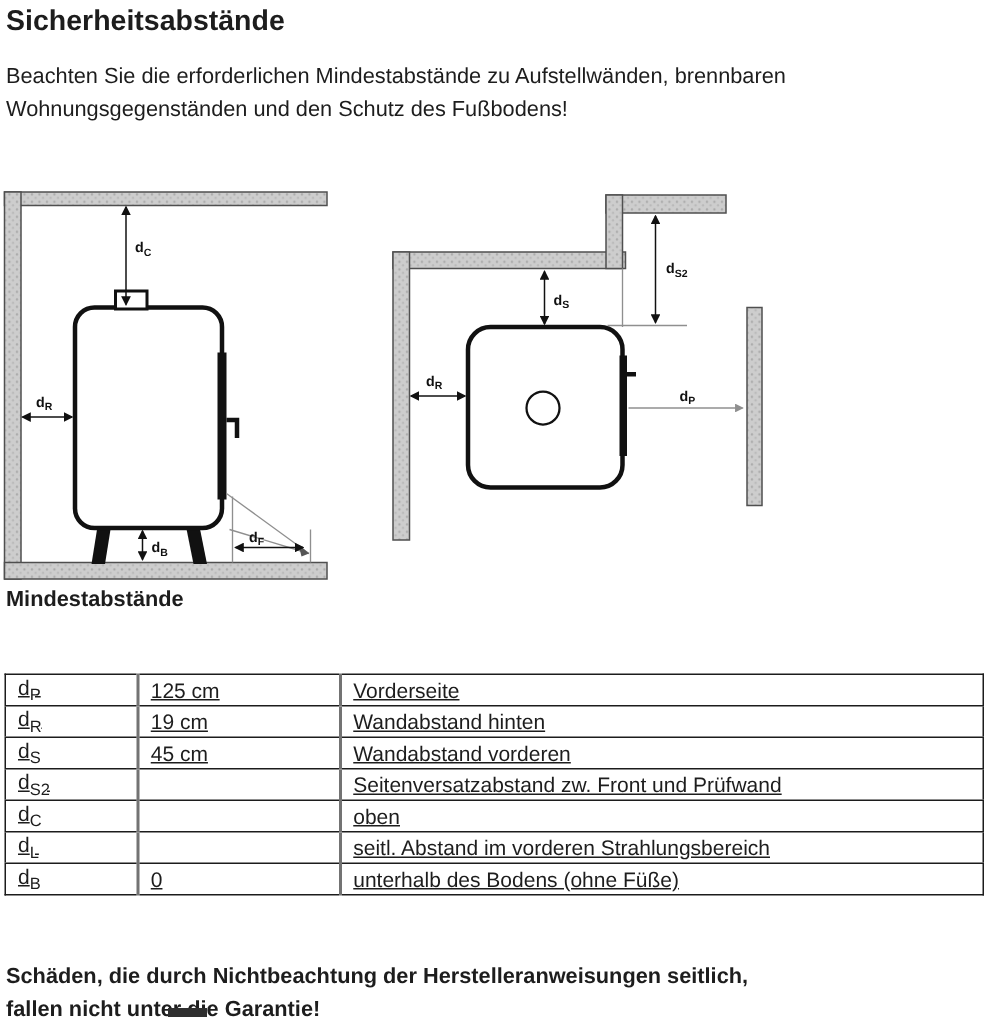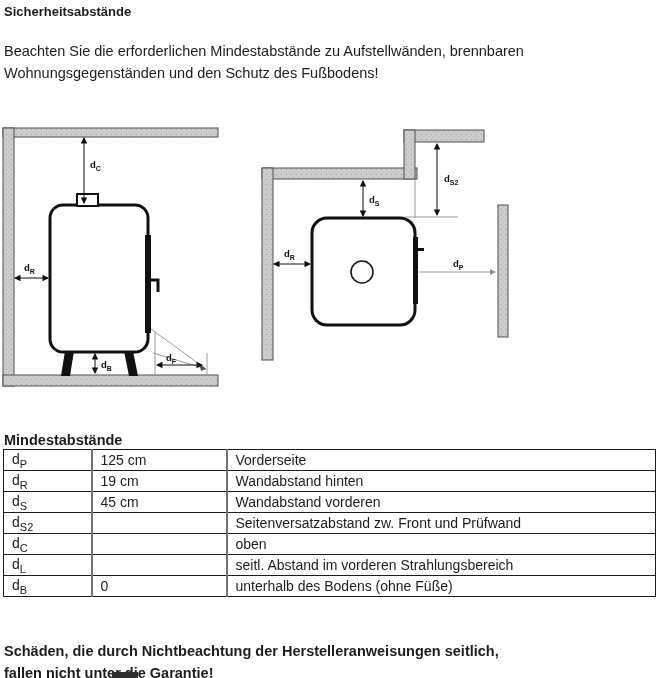--- a/index.html
+++ b/index.html
@@ -2,31 +2,31 @@
 <html><head>
 <meta charset="utf-8">
 <style>
   html,body { margin:0; padding:0; }
   body {
     width:661px; height:678px; position:relative; overflow:hidden;
     background:#ffffff; color:#1d1d1d;
     font-family:"Liberation Sans", sans-serif;
   }
   .abs { position:absolute; }
-  .doc-title { left:4px; top:4px; font-size:13px; font-weight:bold; }
+  .doc-title { left:4px; top:4px; font-size:19px; font-weight:bold; }
   .intro { left:4px; top:41px; font-size:14.5px; line-height:21.5px; }
-  .section-title { left:4px; top:432px; font-size:14.5px; font-weight:bold; }
+  .section-title { left:4px; top:392px; font-size:14.5px; font-weight:bold; }
 
   
   .min-table-wrap { left:3px; top:449px; }
   table.min-table {
     border-collapse:collapse; table-layout:fixed; width:652px;
     font-size:14px;
   }
-  table.min-table { border:1.5px solid #1c1c1c; }
+  table.min-table { border:1.5px solid #1c1c1c;text-decoration:underline; }
   table.min-table td {
     border-top:1px solid #1c1c1c;
     height:20px; padding:0 0 0 8px; vertical-align:middle;
     white-space:nowrap; overflow:hidden;
   }
   table.min-table tr:first-child td { border-top:none; }
   table.min-table td + td { border-left:2px solid #737373; }
   table.min-table sub { font-size:11px; }
   col.c1 { width:88px; } col.c2 { width:135px; } col.c3 { width:429px; }
 

